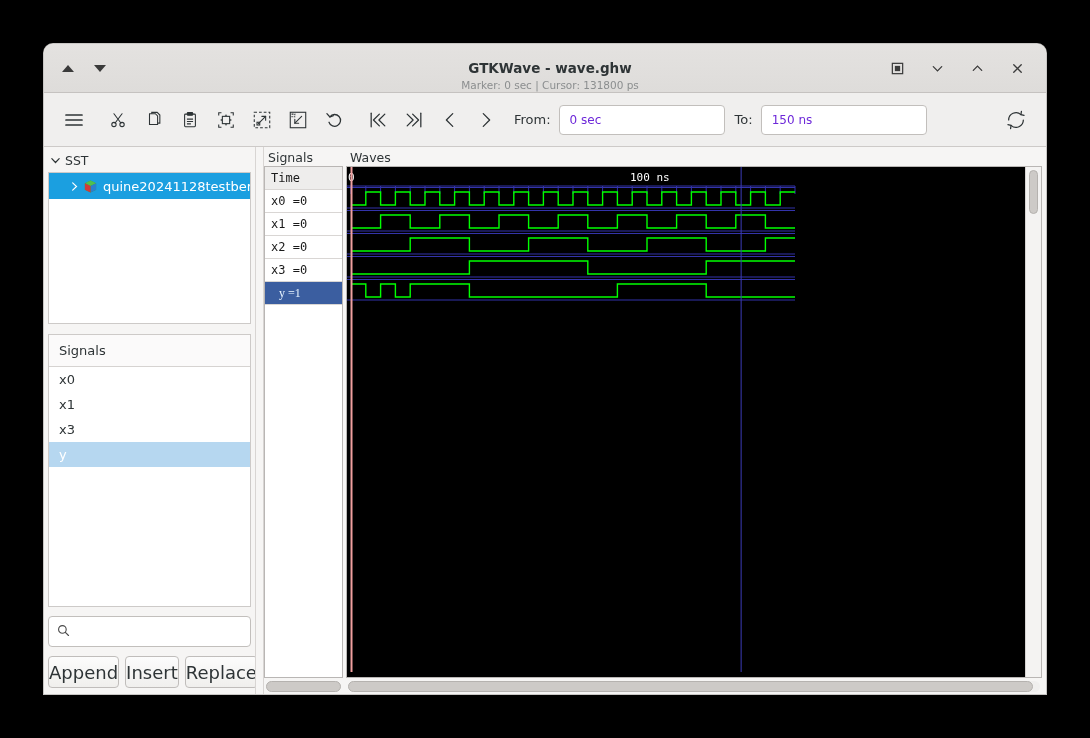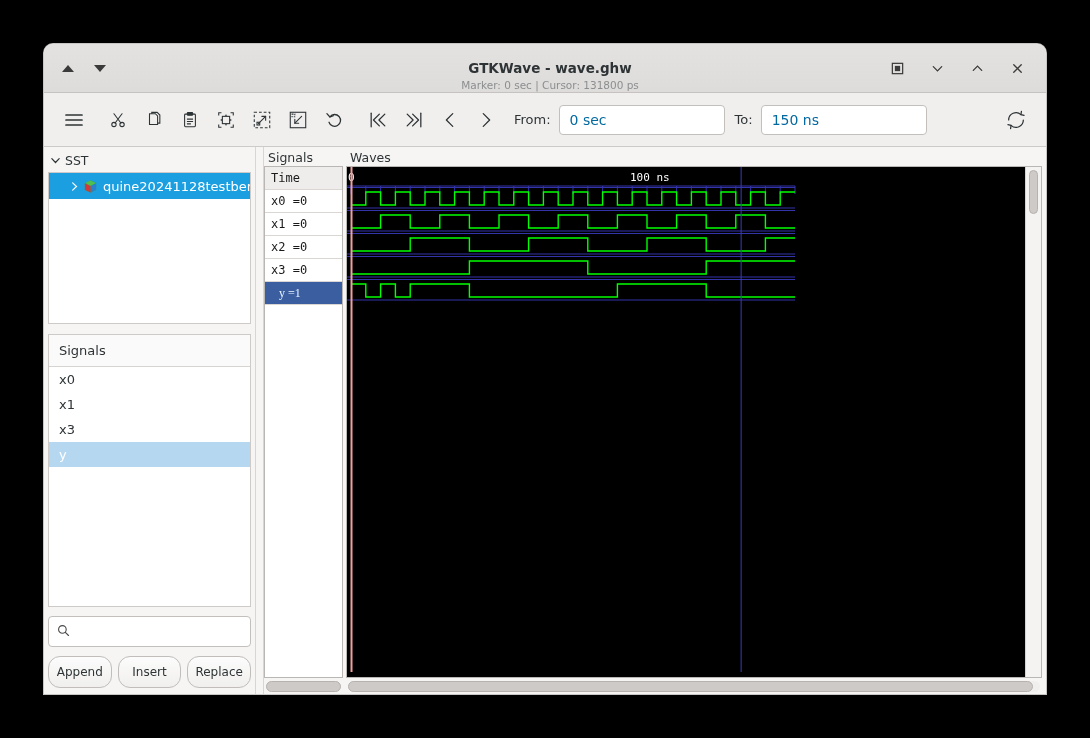--- a/index.html
+++ b/index.html
@@ -107,22 +107,22 @@
     font-size: 13px;
     color: #2e3436;
     margin: 0 8px 0 10px;
     white-space: nowrap;
   }
   .timefield {
     height: 30px;
     background: #ffffff;
     border: 1px solid #c2bfbc;
     border-radius: 4px;
-    font-size: 14px;
-    color: #0369a1;
+    font-size: 12px;
+    color: #6d28d9;
     padding: 0 10px;
     display: flex;
     align-items: center;
     box-sizing: border-box;
   }
   #from-field { width: 166px; }
   #to-field   { width: 166px; }
 
   
   #body {
@@ -235,22 +235,22 @@
     margin-top: 9px;
     display: flex;
     gap: 6px;
     flex: 0 0 auto;
   }
   .abtn {
     flex: 1;
     height: 30px;
     background: linear-gradient(#fcfcfc, #f0efed);
     border: 1px solid #c0bdbb;
-    border-radius: 12px;
-    font-size: 12px;
+    border-radius: 4px;
+    font-size: 18px;
     color: #2e3436;
     display: flex; align-items: center; justify-content: center;
     cursor: pointer;
     font-family: inherit;
     text-align: center;
   }
 
   
   #vdivider {
     width: 7px;

